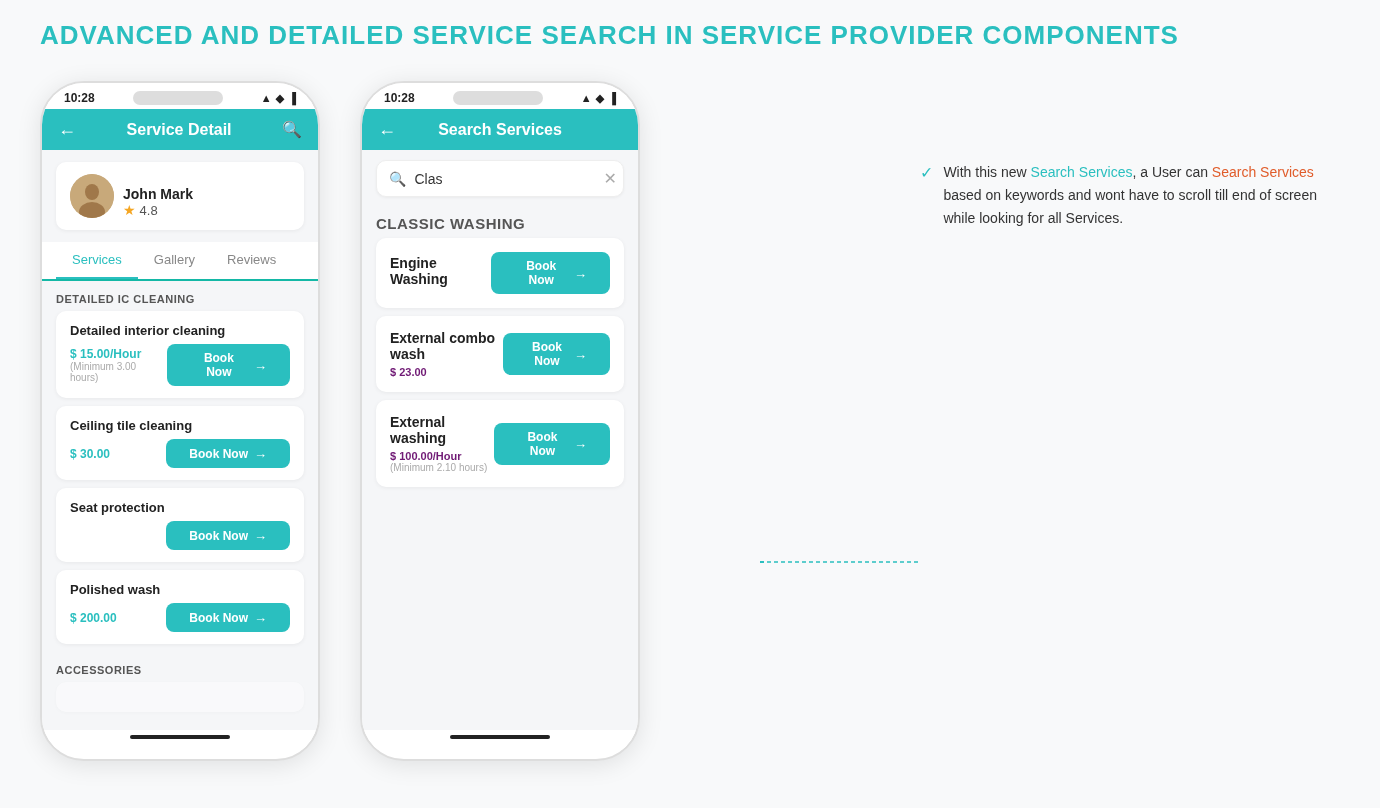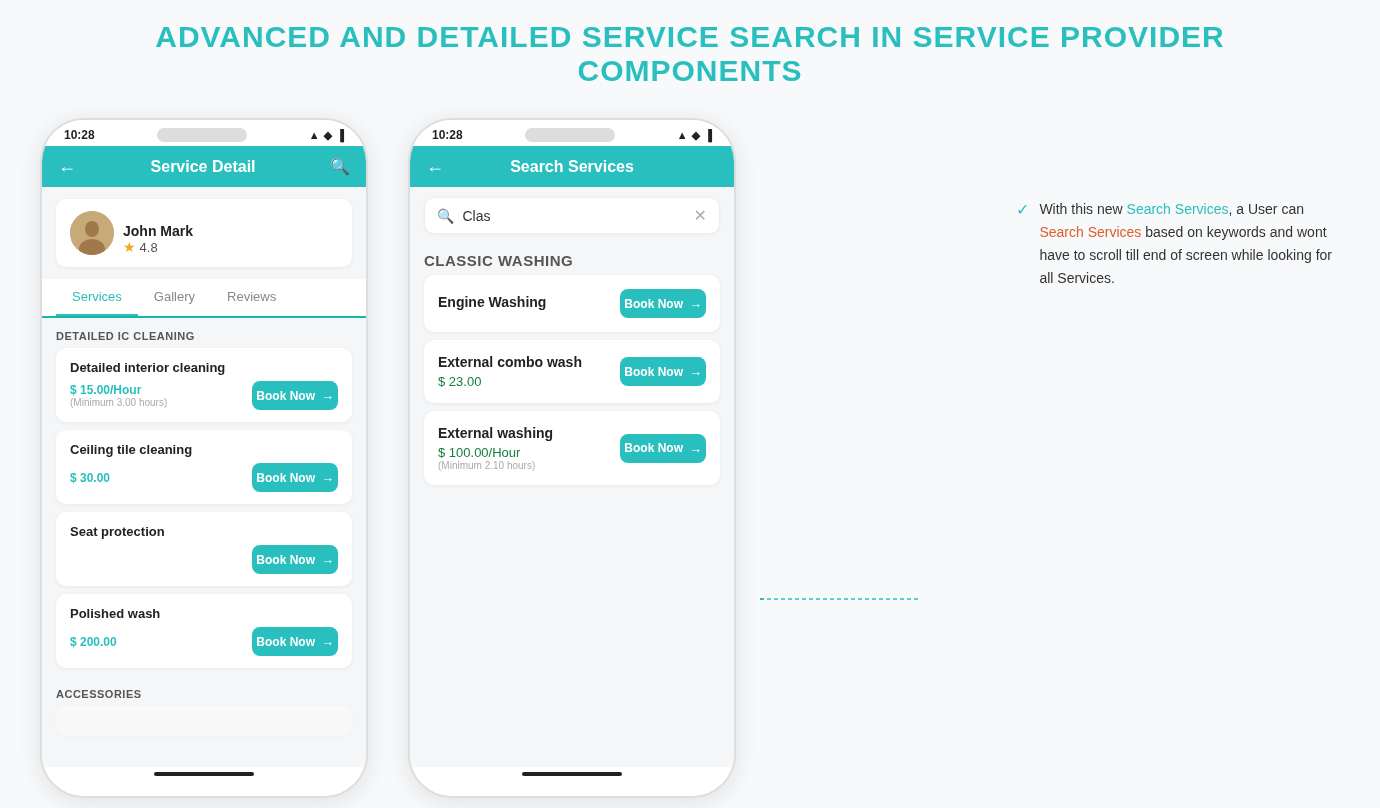--- a/index.html
+++ b/index.html
@@ -6,32 +6,31 @@
     body {
       background: #f8f9fa;
       font-family: -apple-system, BlinkMacSystemFont, 'Segoe UI', sans-serif;
       width: 1380px;
       min-height: 808px;
       padding: 20px 40px;
       overflow: hidden;
     }
 
     .page-title {
-      text-align: center;
-      font-size: 30px;
+      font-size: 26px;
       font-weight: 900;
       color: #2abfbf;
       letter-spacing: 1px;
       margin-bottom: 30px;
       text-transform: uppercase;
     }
 
     
     .phone {
-      width: 328px;
+      width: 280px;
       min-height: 680px;
       background: #fff;
       border-radius: 44px;
       border: 2px solid #ddd;
       overflow: hidden;
       box-shadow: 0 4px 24px rgba(0,0,0,0.10);
       position: relative;
       flex-shrink: 0;
     }
 
@@ -134,21 +133,21 @@
     .service-card .service-name { font-size: 13px; font-weight: 600; color: #222; margin-bottom: 6px; }
     .service-card .service-price { font-size: 12px; color: #2abfbf; font-weight: 600; }
     .service-card .price-sub { font-size: 10px; color: #aaa; }
     .service-card .card-bottom { display: flex; align-items: center; justify-content: space-between; }
 
     .book-btn {
       background: #2abfbf;
       color: #fff;
       border: none;
       border-radius: 8px;
-      padding: 7px 4px;
+      padding: 7px 23px;
       font-size: 12px;
       font-weight: 600;
       cursor: pointer;
       display: flex;
       align-items: center;
       gap: 6px;
     }
     .book-btn .arrow { font-size: 13px; }
 
     
@@ -184,21 +183,21 @@
       background: #fff;
       margin: 0 14px 8px 14px;
       border-radius: 10px;
       padding: 14px;
       box-shadow: 0 1px 4px rgba(0,0,0,0.06);
       display: flex;
       align-items: center;
       justify-content: space-between;
     }
     .search-service-card .svc-info .svc-name { font-size: 14px; font-weight: 600; color: #222; margin-bottom: 4px; }
-    .search-service-card .svc-info .svc-price { font-size: 13px; color: #15803d; font-weight: 400; }
+    .search-service-card .svc-info .svc-price { font-size: 11px; color: #701a75; font-weight: 700; }
     .search-service-card .svc-info .svc-price-sub { font-size: 10px; color: #aaa; }
 
     .phone-bottom-bar {
       background: #fff;
       height: 20px;
       display: flex;
       align-items: center;
       justify-content: center;
       padding-bottom: 6px;
     }

